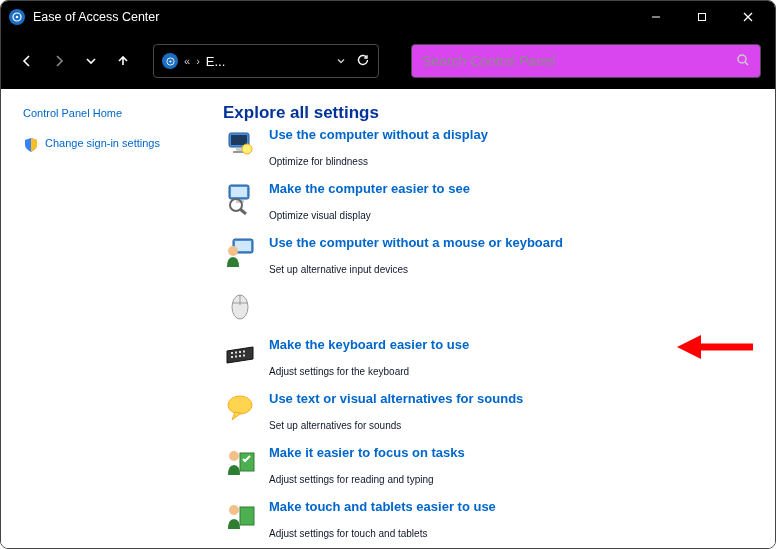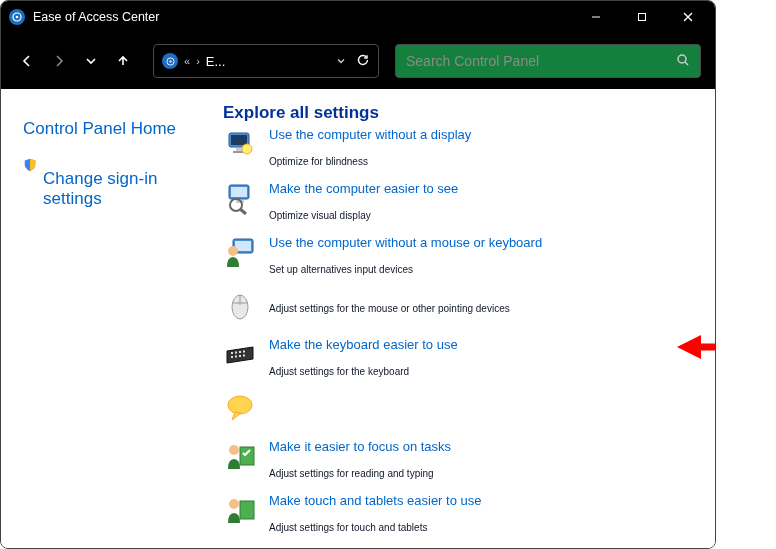--- a/index.html
+++ b/index.html
@@ -1,50 +1,50 @@
 <!DOCTYPE html>
 <html><head>
 <meta charset="utf-8">
 <style>
   * { box-sizing: border-box; margin: 0; padding: 0; }
   html, body { width: 776px; height: 549px; font-family: "Segoe UI", Arial, sans-serif; font-size: 13px; color: #000; background: #fff; overflow: hidden; }
-  .window { width: 716px; height: 549px; border: 1px solid #444; border-radius: 8px; overflow: hidden; display:flex; flex-direction: column; background:#fff; }
+  .window { width: 776px; height: 549px; border: 1px solid #444; border-radius: 8px; overflow: hidden; display:flex; flex-direction: column; background:#fff; }
   .titlebar { height: 32px; background: #000; color: #fff; display: flex; align-items: center; padding: 0 4px 0 8px; }
   .titlebar .app-icon { width:16px; height:16px; border-radius:50%; background:#1b6ec2; display:flex; align-items:center; justify-content:center; margin-right:8px; }
   .titlebar .app-icon svg { width:10px; height:10px; }
   .titlebar .title { flex: 0 0 auto; font-size: 12.5px; }
   .titlebar .spacer { flex:1; }
   .titlebar .winbtn { width:46px; height:32px; display:flex; align-items:center; justify-content:center; color:#fff; }
   .titlebar .winbtn svg { width:10px; height:10px; }
   .toolbar { height: 56px; background:#000; display:flex; align-items:center; padding: 0 14px; gap:8px; }
   .navbtn { width:24px; height:24px; display:flex; align-items:center; justify-content:center; color:#fff; }
   .navbtn svg { width:14px; height:14px; }
   .addrbox { display:flex; align-items:center; height:34px; background:#000; border:1px solid #4a4a4a; border-radius:4px; margin-left:10px; width:226px; padding:0 8px; color:#fff; gap:6px; }
   .addrbox .mini-icon { width:16px; height:16px; border-radius:50%; background:#1b6ec2; display:flex; align-items:center; justify-content:center; flex:0 0 auto; }
   .addrbox .mini-icon svg{ width:9px;height:9px;}
   .addrbox .chev { font-size:11px; color:#ccc; }
   .addrbox .crumb { color:#fff; font-size:13px; white-space:nowrap; overflow:hidden; text-overflow:ellipsis; max-width:40px;}
   .addrbox .spacer{flex:1;}
   .addrbox .drop { color:#ccc; }
   .addrbox .refresh { color:#fff; margin-left:4px; }
-  .searchbox { flex:1; height:34px; background:#15803d; border:1px solid #4a4a4a; border-radius:4px; margin-left:8px; display:flex; align-items:center; padding:0 10px; color:#888; }
+  .searchbox { flex:1; height:34px; background:#d946ef; border:1px solid #4a4a4a; border-radius:4px; margin-left:24px; display:flex; align-items:center; padding:0 10px; color:#888; }
   .searchbox input { background:transparent; border:0; outline:0; color:#fff; font-size:14px; flex:1; }
   .searchbox input::placeholder { color:#8a8a8a; }
   .searchbox .sicon { color:#ccc; }
   .content { flex:1; display:flex; background:#fff; overflow:hidden; }
   .sidebar { width:208px; padding:18px 10px 10px 22px; }
-  .sidebar a { color:#0066cc; text-decoration:none; font-size:17px; display:block;margin-top:12px; }
+  .sidebar a { color:#0066cc; text-decoration:none; font-size:11px; display:block; }
   .sidebar .row { display:flex; align-items:flex-start; gap:6px; margin-top:18px; }
   .shield { width:16px; height:16px; }
   .main { flex:1; padding:14px 18px 10px 14px; position:relative; overflow-y:auto; }
   .main h1 { color:#003399; font-weight:700; font-size:17px; margin-bottom:4px; }
   .main .sub { color:#000; font-size:12.5px; margin-bottom:14px; }
   .item { display:flex; gap:12px; margin-bottom:14px; align-items:flex-start; }
   .item .icn { width:34px; height:34px; flex:0 0 34px; display:flex; align-items:center; justify-content:center; }
-  .item .txt a { color:#0066cc; text-decoration:none; font-size:13px; }
+  .item .txt a { color:#0066cc; text-decoration:none; font-size:13px;font-weight:bold; }
   .item .txt .desc { color:#0f172a; font-size:10px; margin-top:14px; }
   .arrow { position:absolute; left:466px; top:240px; pointer-events:none; }
   .main::-webkit-scrollbar { width:6px; }
   .main::-webkit-scrollbar-thumb { background:#bbb; border-radius:3px; }
 </style>
 </head>
 <body>
 
 <div class="window">
   <div class="titlebar">
@@ -166,32 +166,32 @@
 
       <div class="item">
         <div class="icn">
             <svg width="34" height="34" viewBox="0 0 34 34">
               <rect x="10" y="4" width="20" height="14" rx="2" fill="#4a90d9" stroke="#2a5a99"></rect>
               <rect x="12" y="6" width="16" height="10" fill="#cfe8ff"></rect>
               <circle cx="10" cy="16" r="5" fill="#f4c08a"></circle>
               <path d="M4 32 Q4 22 10 22 Q16 22 16 32 Z" fill="#2e7d32"></path>
             </svg>
           </div>
-        <div class="txt"><a href="#">Use the computer without a mouse or keyboard</a><div class="desc">Set up alternatives input devices</div></div>
+        <div class="txt"><a href="#">Use the computer without a mouse or keyboard</a><div class="desc">Set up alternative input devices</div></div>
       </div>
 
       <div class="item">
         <div class="icn">
             <svg width="34" height="34" viewBox="0 0 34 34">
               <ellipse cx="17" cy="18" rx="8" ry="12" fill="#e8e8e8" stroke="#999"></ellipse>
               <line x1="17" y1="6" x2="17" y2="16" stroke="#999"></line>
               <line x1="9" y1="14" x2="25" y2="14" stroke="#999"></line>
             </svg>
           </div>
-        <div class="txt"><div class="desc">Adjust settings for the mouse or other pointing devices</div></div>
+        <div class="txt"></div>
       </div>
 
       <div class="item">
         <div class="icn">
             <svg width="34" height="34" viewBox="0 0 34 34">
               <path d="M4 14 L30 10 L30 22 L4 26 Z" fill="#333" stroke="#111"></path>
               <g fill="#ddd">
                 <rect x="8" y="15" width="2" height="2"></rect>
                 <rect x="12" y="14.5" width="2" height="2"></rect>
                 <rect x="16" y="14" width="2" height="2"></rect>
@@ -206,20 +206,21 @@
         <div class="txt"><a href="#">Make the keyboard easier to use</a><div class="desc">Adjust settings for the keyboard</div></div>
       </div>
 
       <div class="item">
         <div class="icn">
             <svg width="34" height="34" viewBox="0 0 34 34">
               <ellipse cx="17" cy="14" rx="12" ry="9" fill="#ffd54f" stroke="#f9a825"></ellipse>
               <path d="M12 21 L9 29 L18 22 Z" fill="#ffd54f" stroke="#f9a825"></path>
             </svg>
           </div>
+        <div class="txt"><a href="#">Use text or visual alternatives for sounds</a><div class="desc">Set up alternatives for sounds</div></div>
       </div>
 
       <div class="item">
         <div class="icn">
             <svg width="34" height="34" viewBox="0 0 34 34">
               <circle cx="11" cy="11" r="5" fill="#f4c08a"></circle>
               <path d="M5 30 Q5 20 11 20 Q17 20 17 30 Z" fill="#2e7d32"></path>
               <rect x="17" y="8" width="14" height="18" fill="#4caf50" stroke="#2e7d32"></rect>
               <path d="M20 14 L22 16 L27 11" fill="none" stroke="#fff" stroke-width="2"></path>
             </svg>

